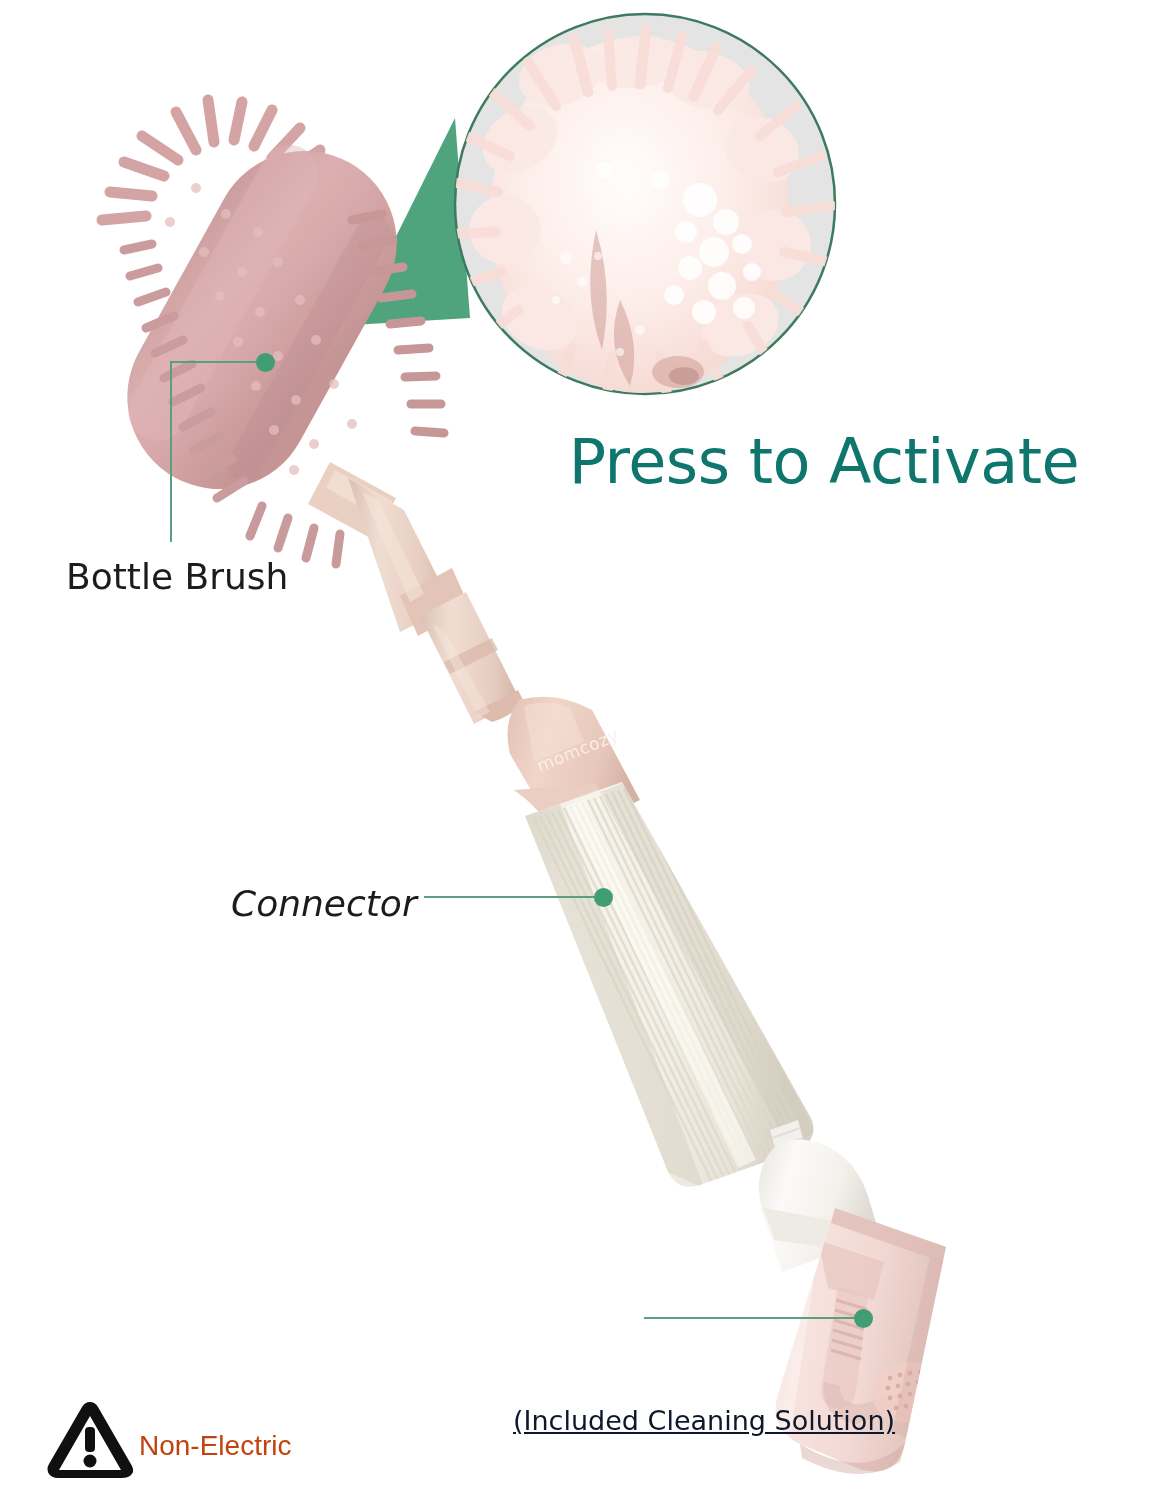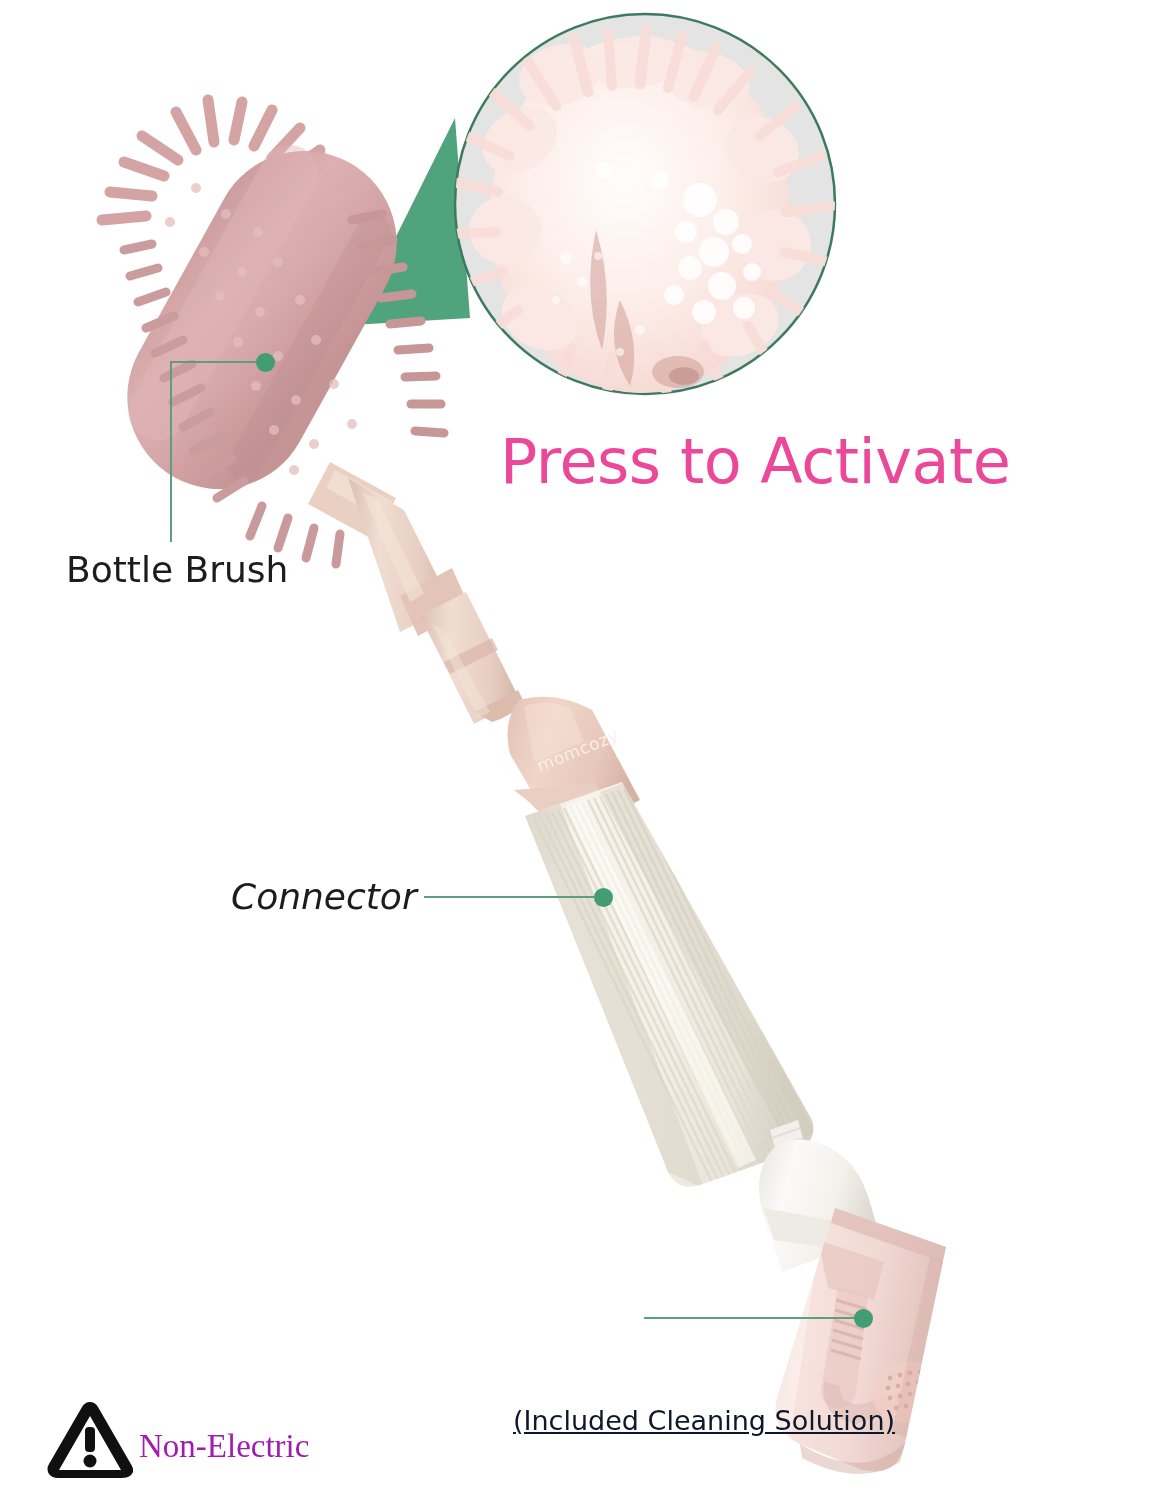--- a/index.html
+++ b/index.html
@@ -18,64 +18,65 @@
     background: #ffffff;
     overflow: hidden;
   }
 
   
   .headline {
     position: absolute;
     left: 500px;
     top: 424px;
     width: 648px;
-    text-align: left;
-    color: #ec4899;
+    text-align: center;
+    color: #0f766e;
     font-family: "DejaVu Sans", "Liberation Sans", sans-serif;
     font-size: 62px;
     line-height: 76px;
     font-weight: 400;
     letter-spacing: -0.5px;
     white-space: nowrap;
   }
   .headline .hl-line { display: block; }
 
   
   .callout-label {
     position: absolute;
     color: #1c1c1c;
     font-family: "DejaVu Sans", "Liberation Sans", sans-serif;
     font-size: 36px;
     line-height: 40px;
     font-weight: 400;
     white-space: nowrap;
     letter-spacing: 0px;
+    margin-top: 7px;
   }
   #label-bottle-brush { left: 66px; top: 550px; }
   #label-connector    { left: 231px; top: 877px; font-style: italic; }
   #label-foam         { left: 216px; top: 1298px; }
 
   .note-text {
     position: absolute;
     left: 513px;
     top: 1405px;
     color: #0f172a;
     font-family: "DejaVu Sans", "Liberation Sans", sans-serif;
     font-size: 27px;
     line-height: 32px;
     white-space: nowrap;
     text-decoration: underline;
   }
   .nonelectric-text {
     position: absolute;
     left: 139px;
     top: 1427px;
-    color: #a21caf;
-    font-family: Liberation Serif, serif;
-    font-size: 33px;
+    color: #c2410c;
+    font-family: Liberation Sans, sans-serif;
+    font-size: 28px;
     line-height: 38px;
     white-space: nowrap;
   }
 
   
   .leader { position: absolute; background: #5a9f7e; }
   .leader-h { height: 2px; }
   .leader-v { width: 2px; }
   .leader-dot {
     position: absolute;

